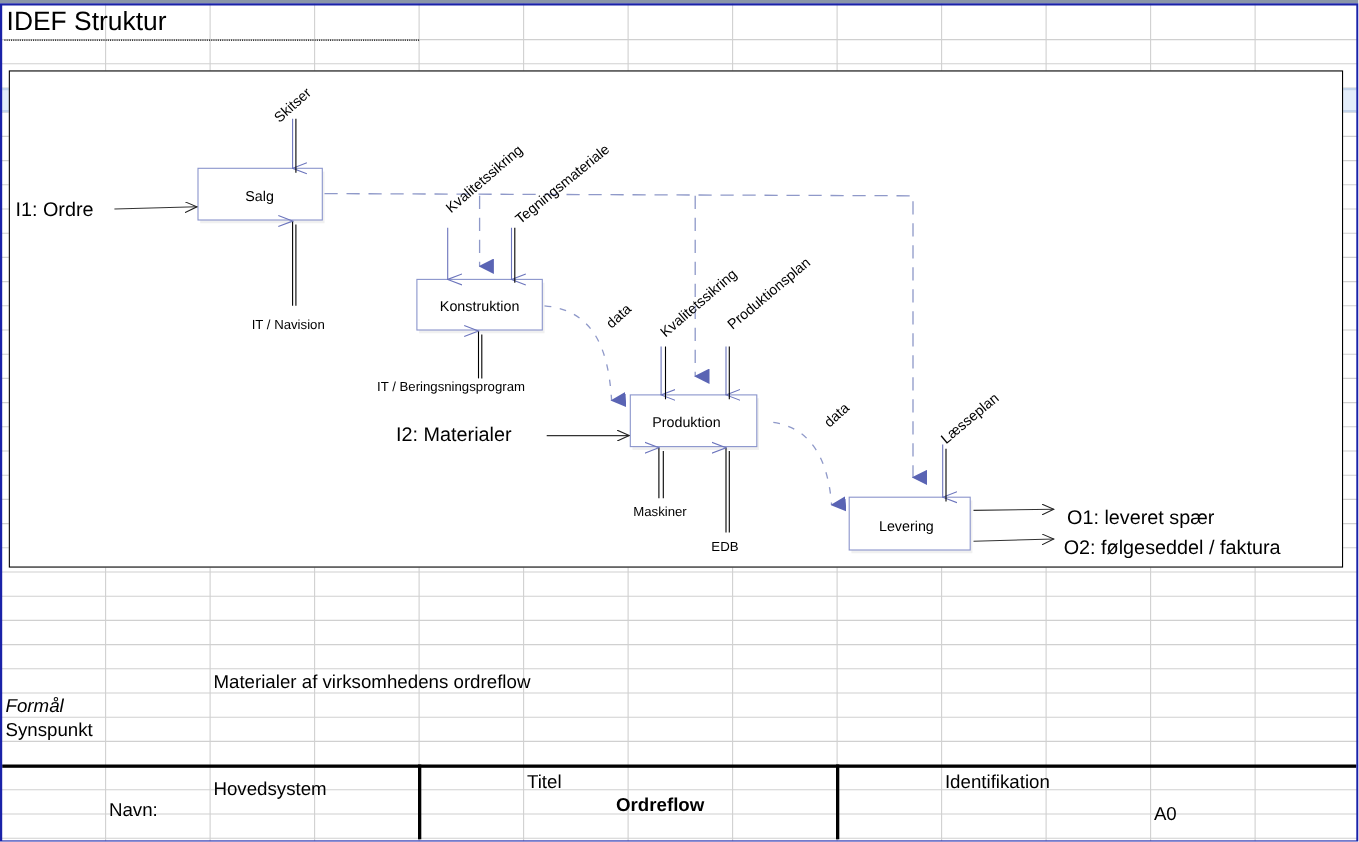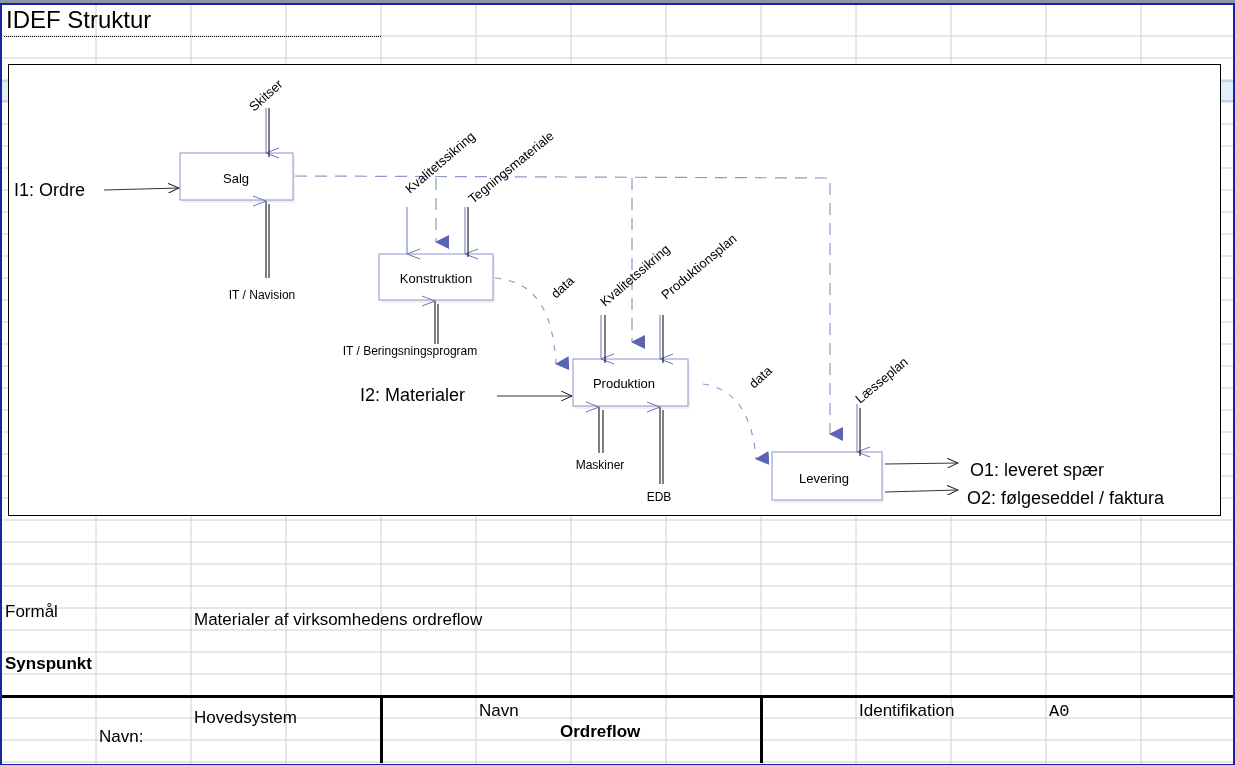--- a/index.html
+++ b/index.html
@@ -208,29 +208,29 @@
 
   <g>
     <text class="curved-label"><textPath href="#lp-kval1">Kvalitetssikring</textPath></text>
     <text class="curved-label"><textPath href="#lp-tegn">Tegningsmateriale</textPath></text>
     <text class="curved-label"><textPath href="#lp-kval2">Kvalitetssikring</textPath></text>
     <text class="curved-label"><textPath href="#lp-prodplan">Produktionsplan</textPath></text>
     <text class="curved-label"><textPath href="#lp-laesse">Læsseplan</textPath></text>
   </g>
 </svg>
 
-<div class="cell-text" style="left:5px; top:602px;">Formål</div>
+<div class="cell-text" style="left:5px; top:632px;font-style:italic;">Formål</div>
 <div class="cell-text" style="left:194px; top:610px;">Materialer af virksomhedens ordreflow</div>
-<div class="cell-text" style="left:5px; top:654px;font-weight:bold;">Synspunkt</div>
+<div class="cell-text" style="left:5px; top:654px;">Synspunkt</div>
 <div class="cell-text" style="left:194px; top:654px;"></div>
 
 <div class="thick-h"></div>
 <div class="thick-v" style="left:380px;"></div>
 <div class="thick-v" style="left:760px;"></div>
 
 <div class="cell-text" style="left:99px; top:727px;">Navn:</div>
 <div class="cell-text" style="left:194px; top:708px;">Hovedsystem</div>
-<div class="cell-text" style="left:479px; top:701px;">Navn</div>
+<div class="cell-text" style="left:479px; top:701px;">Titel</div>
 <div class="cell-text" style="left:560px; top:722px;font-weight:bold;">Ordreflow</div>
 <div class="cell-text" style="left:859px; top:701px;">Identifikation</div>
-<div class="cell-text" style="left:1049px; top:702px;font-family:Liberation Mono, monospace;">A0</div>
+<div class="cell-text" style="left:1049px; top:730px;">A0</div>
 
 <div class="frame"></div>
 
 </body></html>

